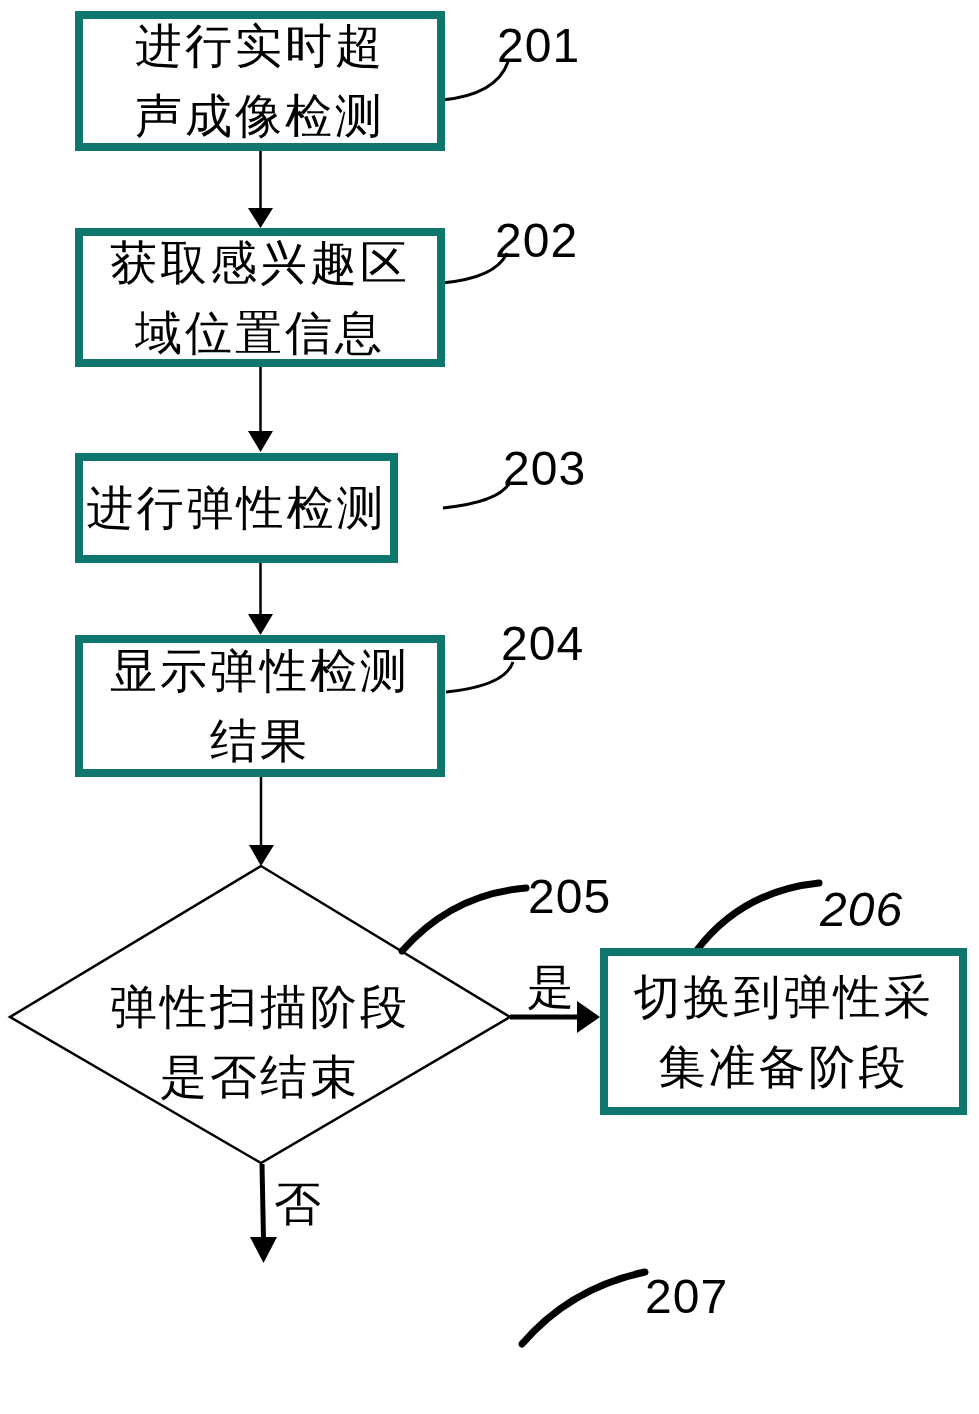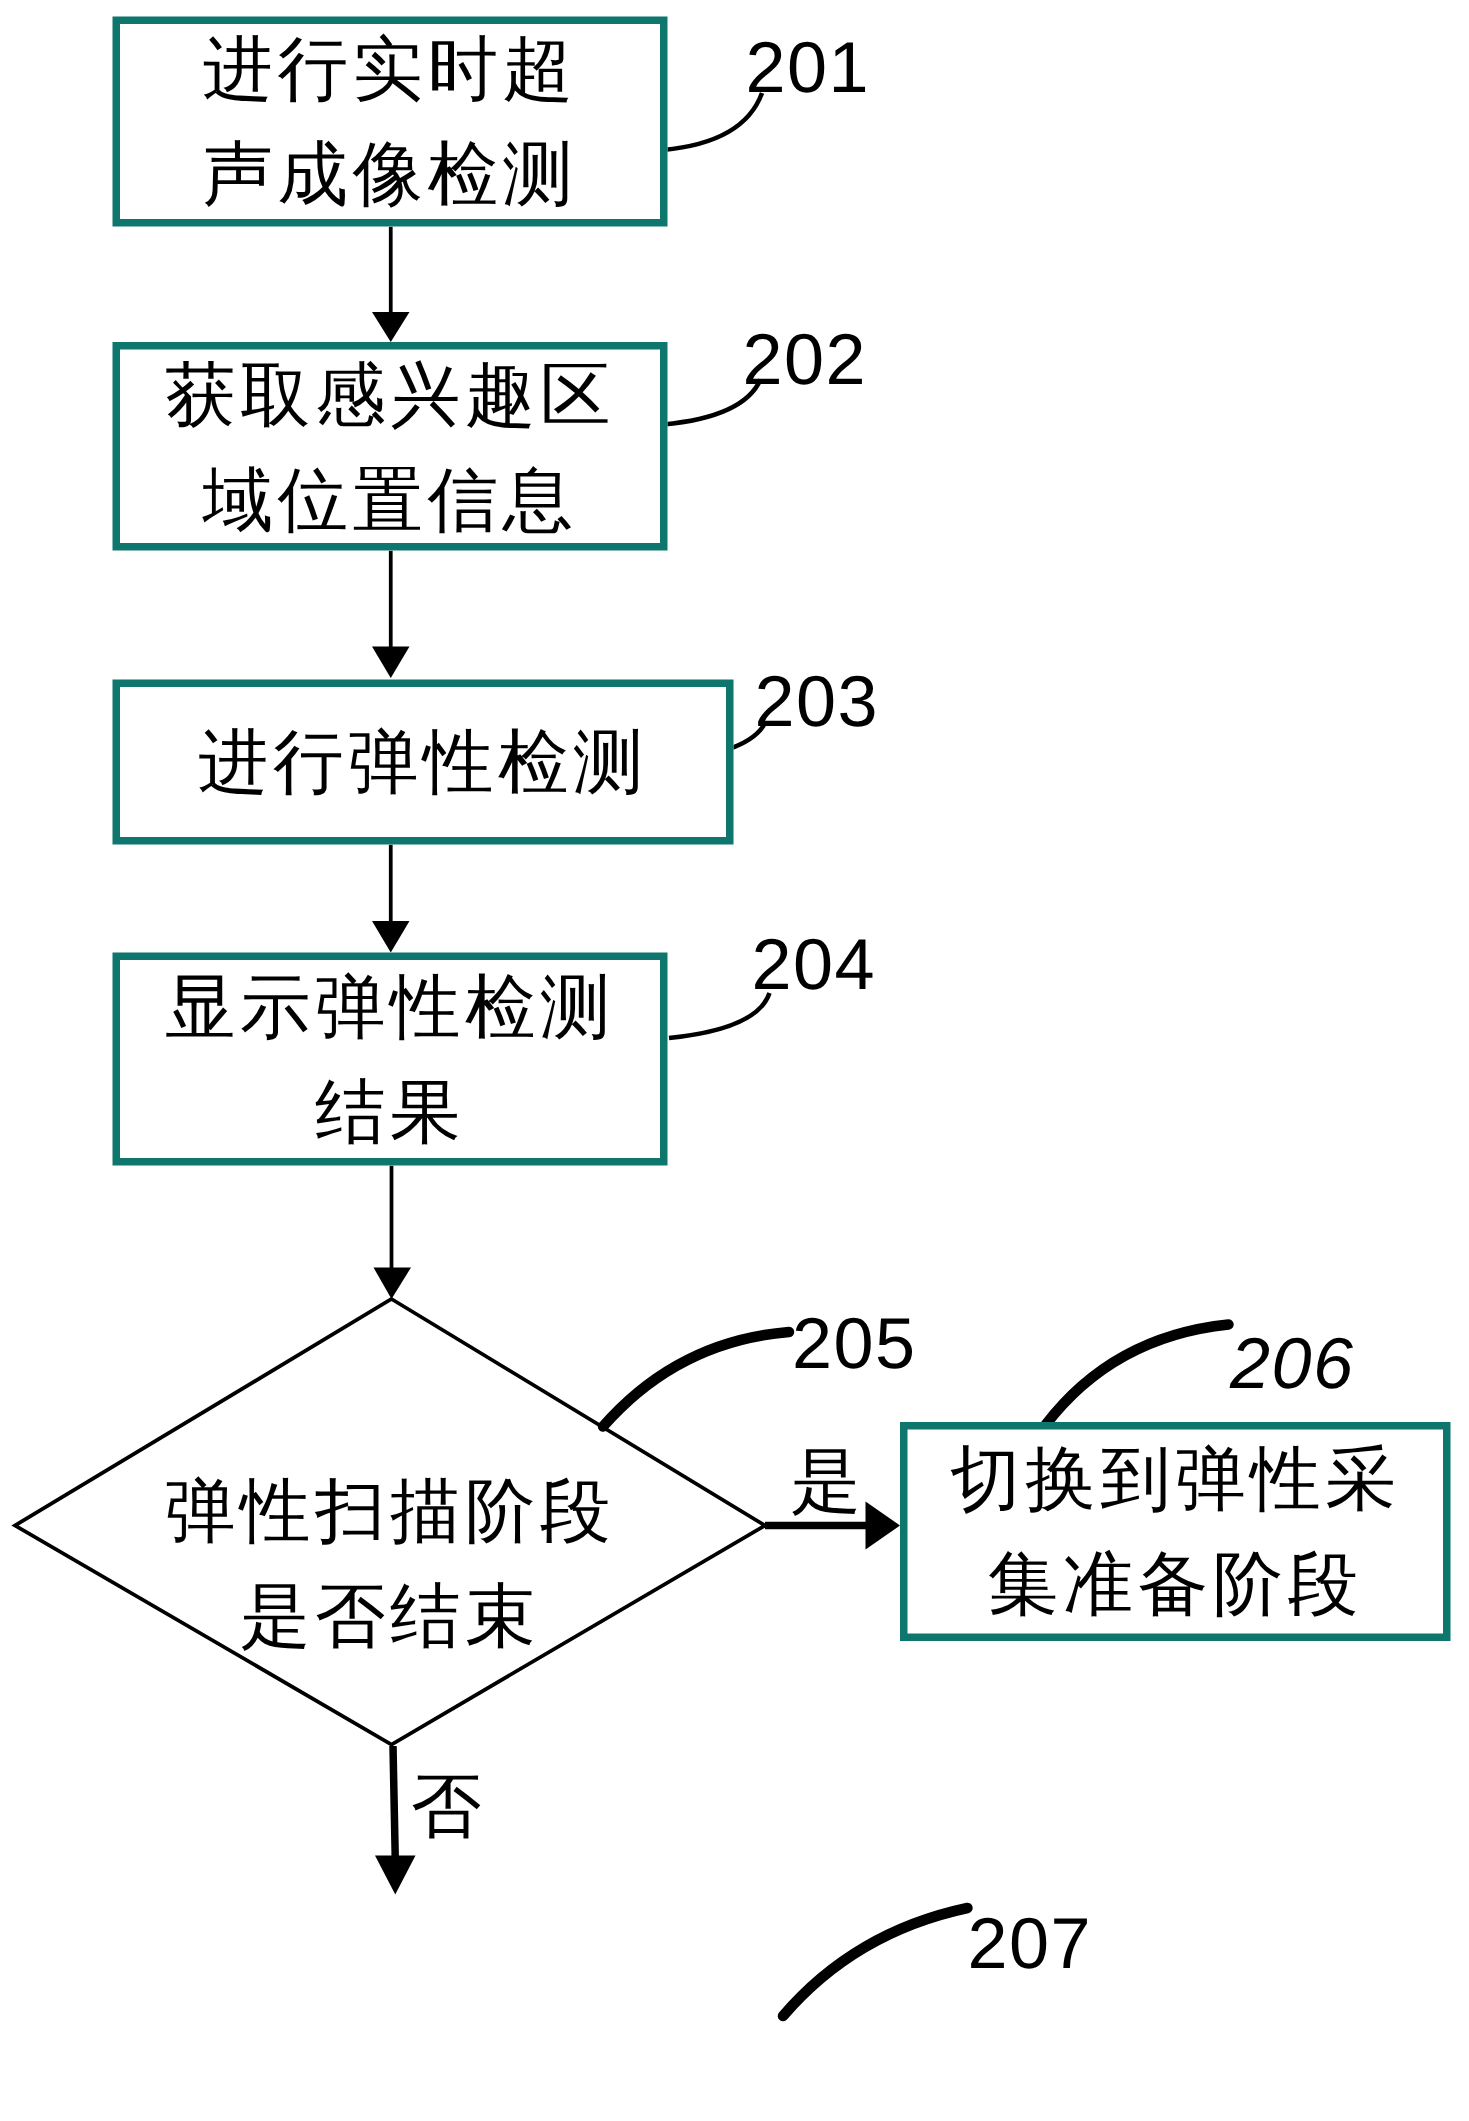--- a/index.html
+++ b/index.html
@@ -13,21 +13,21 @@
     overflow: hidden;
   }
   .layer {
     position: absolute;
     left: 0; top: 0;
     width: 979px; height: 1414px;
   }
   .node {
     position: absolute;
     box-sizing: border-box;
-    border: 5px solid #0f766e;
+    border: 8px solid #0f766e;
     background: #ffffff;
     display: flex;
     align-items: center;
     justify-content: center;
     text-align: center;
   }
   .node-label, .diamond-label {
     font-size: 47px;
     line-height: 70px;
     letter-spacing: 3px;
@@ -56,23 +56,23 @@
   .ref-202 { left: 495px; top: 217px; }
   .ref-203 { left: 503px; top: 445px; }
   .ref-204 { left: 501px; top: 620px; }
   .ref-205 { left: 528px; top: 873px; }
   .ref-206 { left: 820px; top: 886px; font-style: italic; }
   .ref-207 { left: 645px; top: 1273px; }
   .branch-yes { left: 527px; top: 963px; }
   .branch-no  { left: 274px; top: 1180px; }
   .box-201 { left: 75px; top: 11px;   width: 370px; height: 140px; }
   .box-202 { left: 75px; top: 228px;  width: 370px; height: 139px; }
-  .box-203 { left: 75px; top: 453px;  width: 414px; height: 110px; }
+  .box-203 { left: 75px; top: 453px;  width: 323px; height: 110px; }
   .box-204 { left: 75px; top: 635px;  width: 370px; height: 142px; }
-  .box-206 { left: 600px; top: 948px; width: 367px; height: 146px; }
+  .box-206 { left: 600px; top: 948px; width: 367px; height: 167px; }
   .box-207 { left: 17px; top: 1263px; width: 501px; height: 140px; }
 </style>
 </head>
 <body>
 
 <div class="canvas">
 
   <svg class="layer" width="979" height="1414" viewBox="0 0 979 1414" xmlns="http://www.w3.org/2000/svg">
 
     <polygon points="261,866 510,1017 261,1163 10,1017" fill="#ffffff" stroke="#000000" stroke-width="2.5"></polygon>

